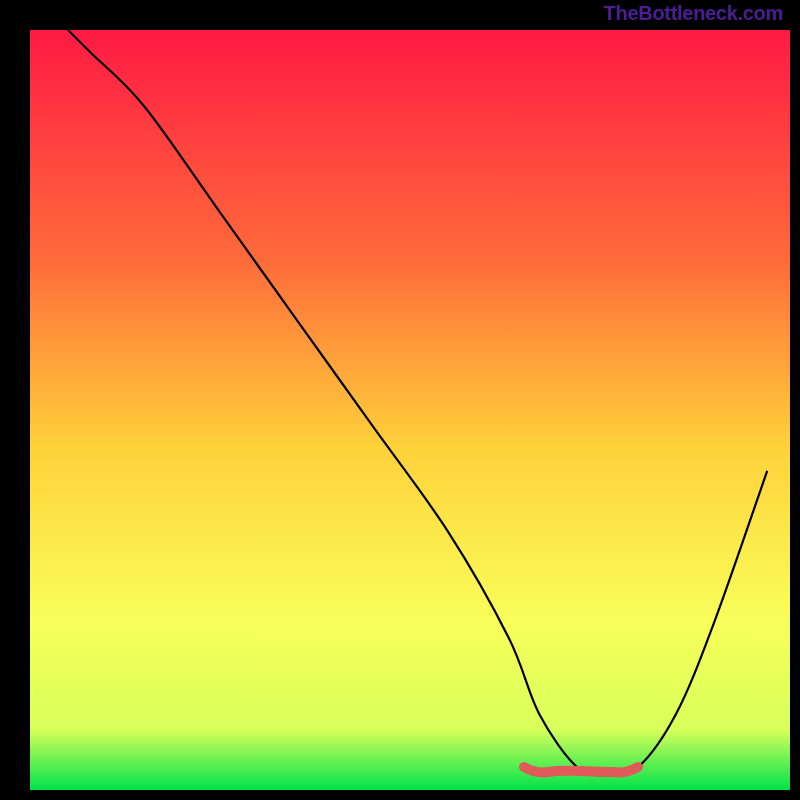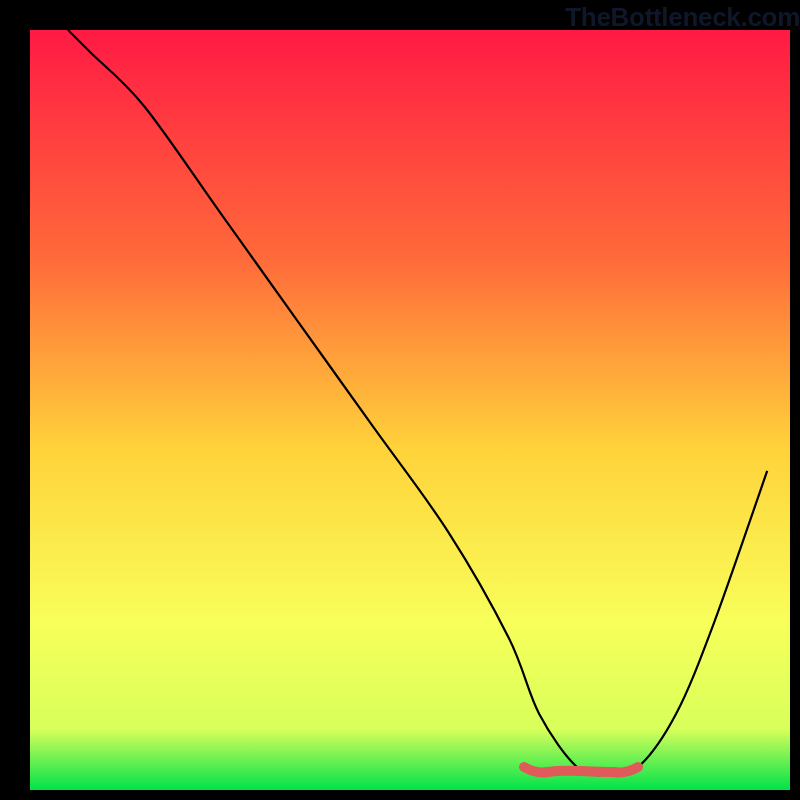--- a/index.html
+++ b/index.html
@@ -8,24 +8,24 @@
     background: #ffffff;
     width: 800px;
     height: 800px;
     overflow: hidden;
     position: relative;
     font-family: Arial, Helvetica, sans-serif;
   }
   .watermark {
     position: absolute;
     top: 2px;
-    right: 0;
-    font-size: 26px;
+    right: 17px;
+    font-size: 20px;
     font-weight: bold;
-    color: #0f172a;
+    color: #4c1d95;
     letter-spacing: -0.3px;
     z-index: 10;
   }
   .chart-wrap {
     position: absolute;
     top: 0;
     left: 0;
     width: 800px;
     height: 800px;
   }

